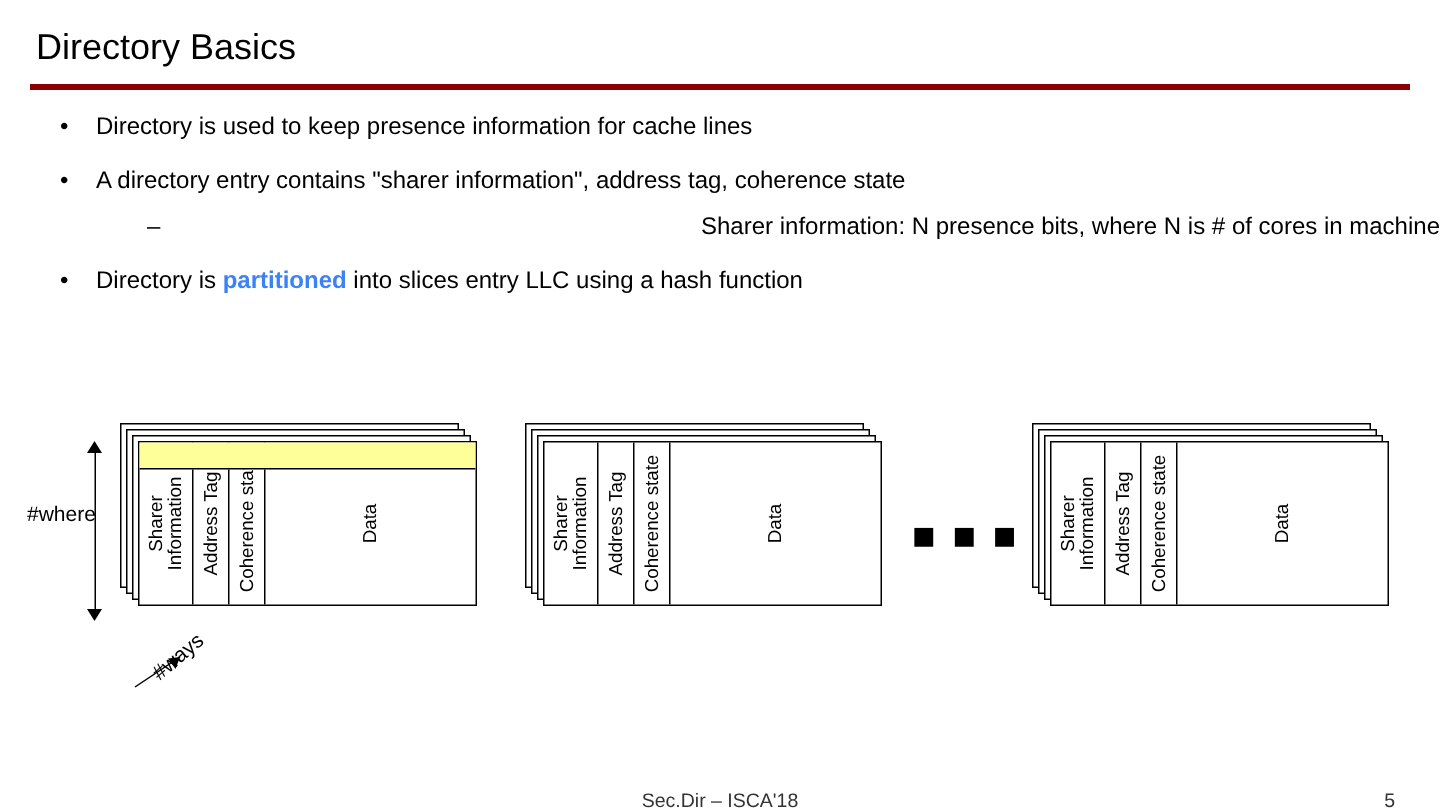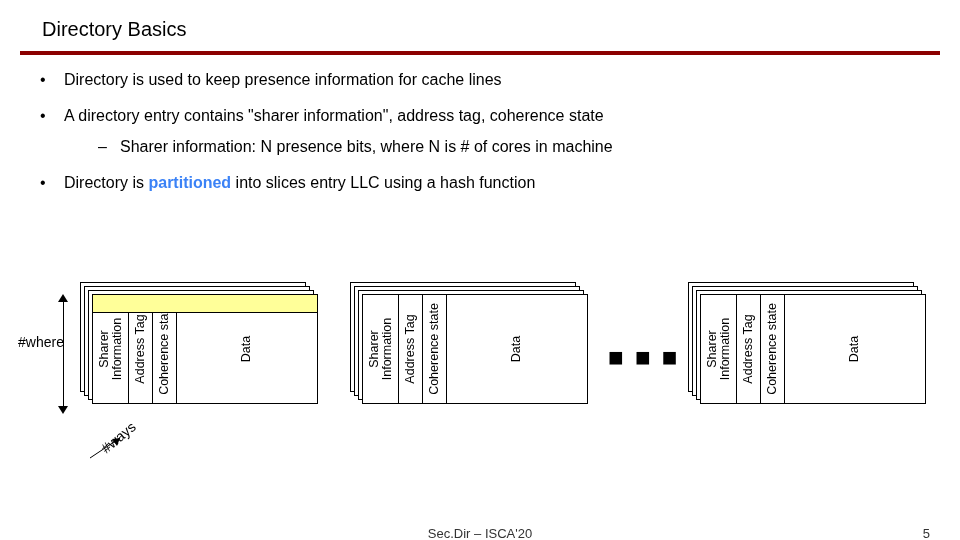--- a/index.html
+++ b/index.html
@@ -6,23 +6,23 @@
   html, body { margin: 0; padding: 0; }
   body {
     width: 960px;
     height: 540px;
     font-family: Arial, Helvetica, sans-serif;
     color: #000;
     position: relative;
     background: #fff;
   }
   .title {
-    font-size: 20px;
+    font-size: 24px;
     font-weight: 400;
-    padding: 18px 0 10px 42px;
+    padding: 18px 0 10px 24px;
   }
   .rule {
     height: 4px;
     background: #8b0000;
     margin: 0 20px 14px 20px;
   }
   ul.bullets {
     list-style: none;
     padding: 0 0 0 40px;
     margin: 0;
@@ -37,20 +37,21 @@
   ul.bullets > li::before {
     content: "•";
     position: absolute;
     left: 0;
     top: 0;
   }
   ul.sub {
     list-style: none;
     padding: 10px 0 0 34px;
     margin: 0;
+    text-align: right;
   }
   ul.sub > li {
     position: relative;
     padding-left: 22px;
     line-height: 1.35;
   }
   ul.sub > li::before {
     content: "–";
     position: absolute;
     left: 0;
@@ -302,15 +303,15 @@
         <div class="col data">
             <div class="vlabel">Data</div>
           </div>
       </div>
     </div>
   </div>
 
 </div>
 
 <div class="footer">
-  <span class="center">Sec.Dir – ISCA'20</span>
+  <span class="center">Sec.Dir – ISCA'18</span>
   <span class="right">5</span>
 </div>
 
 </body></html>

